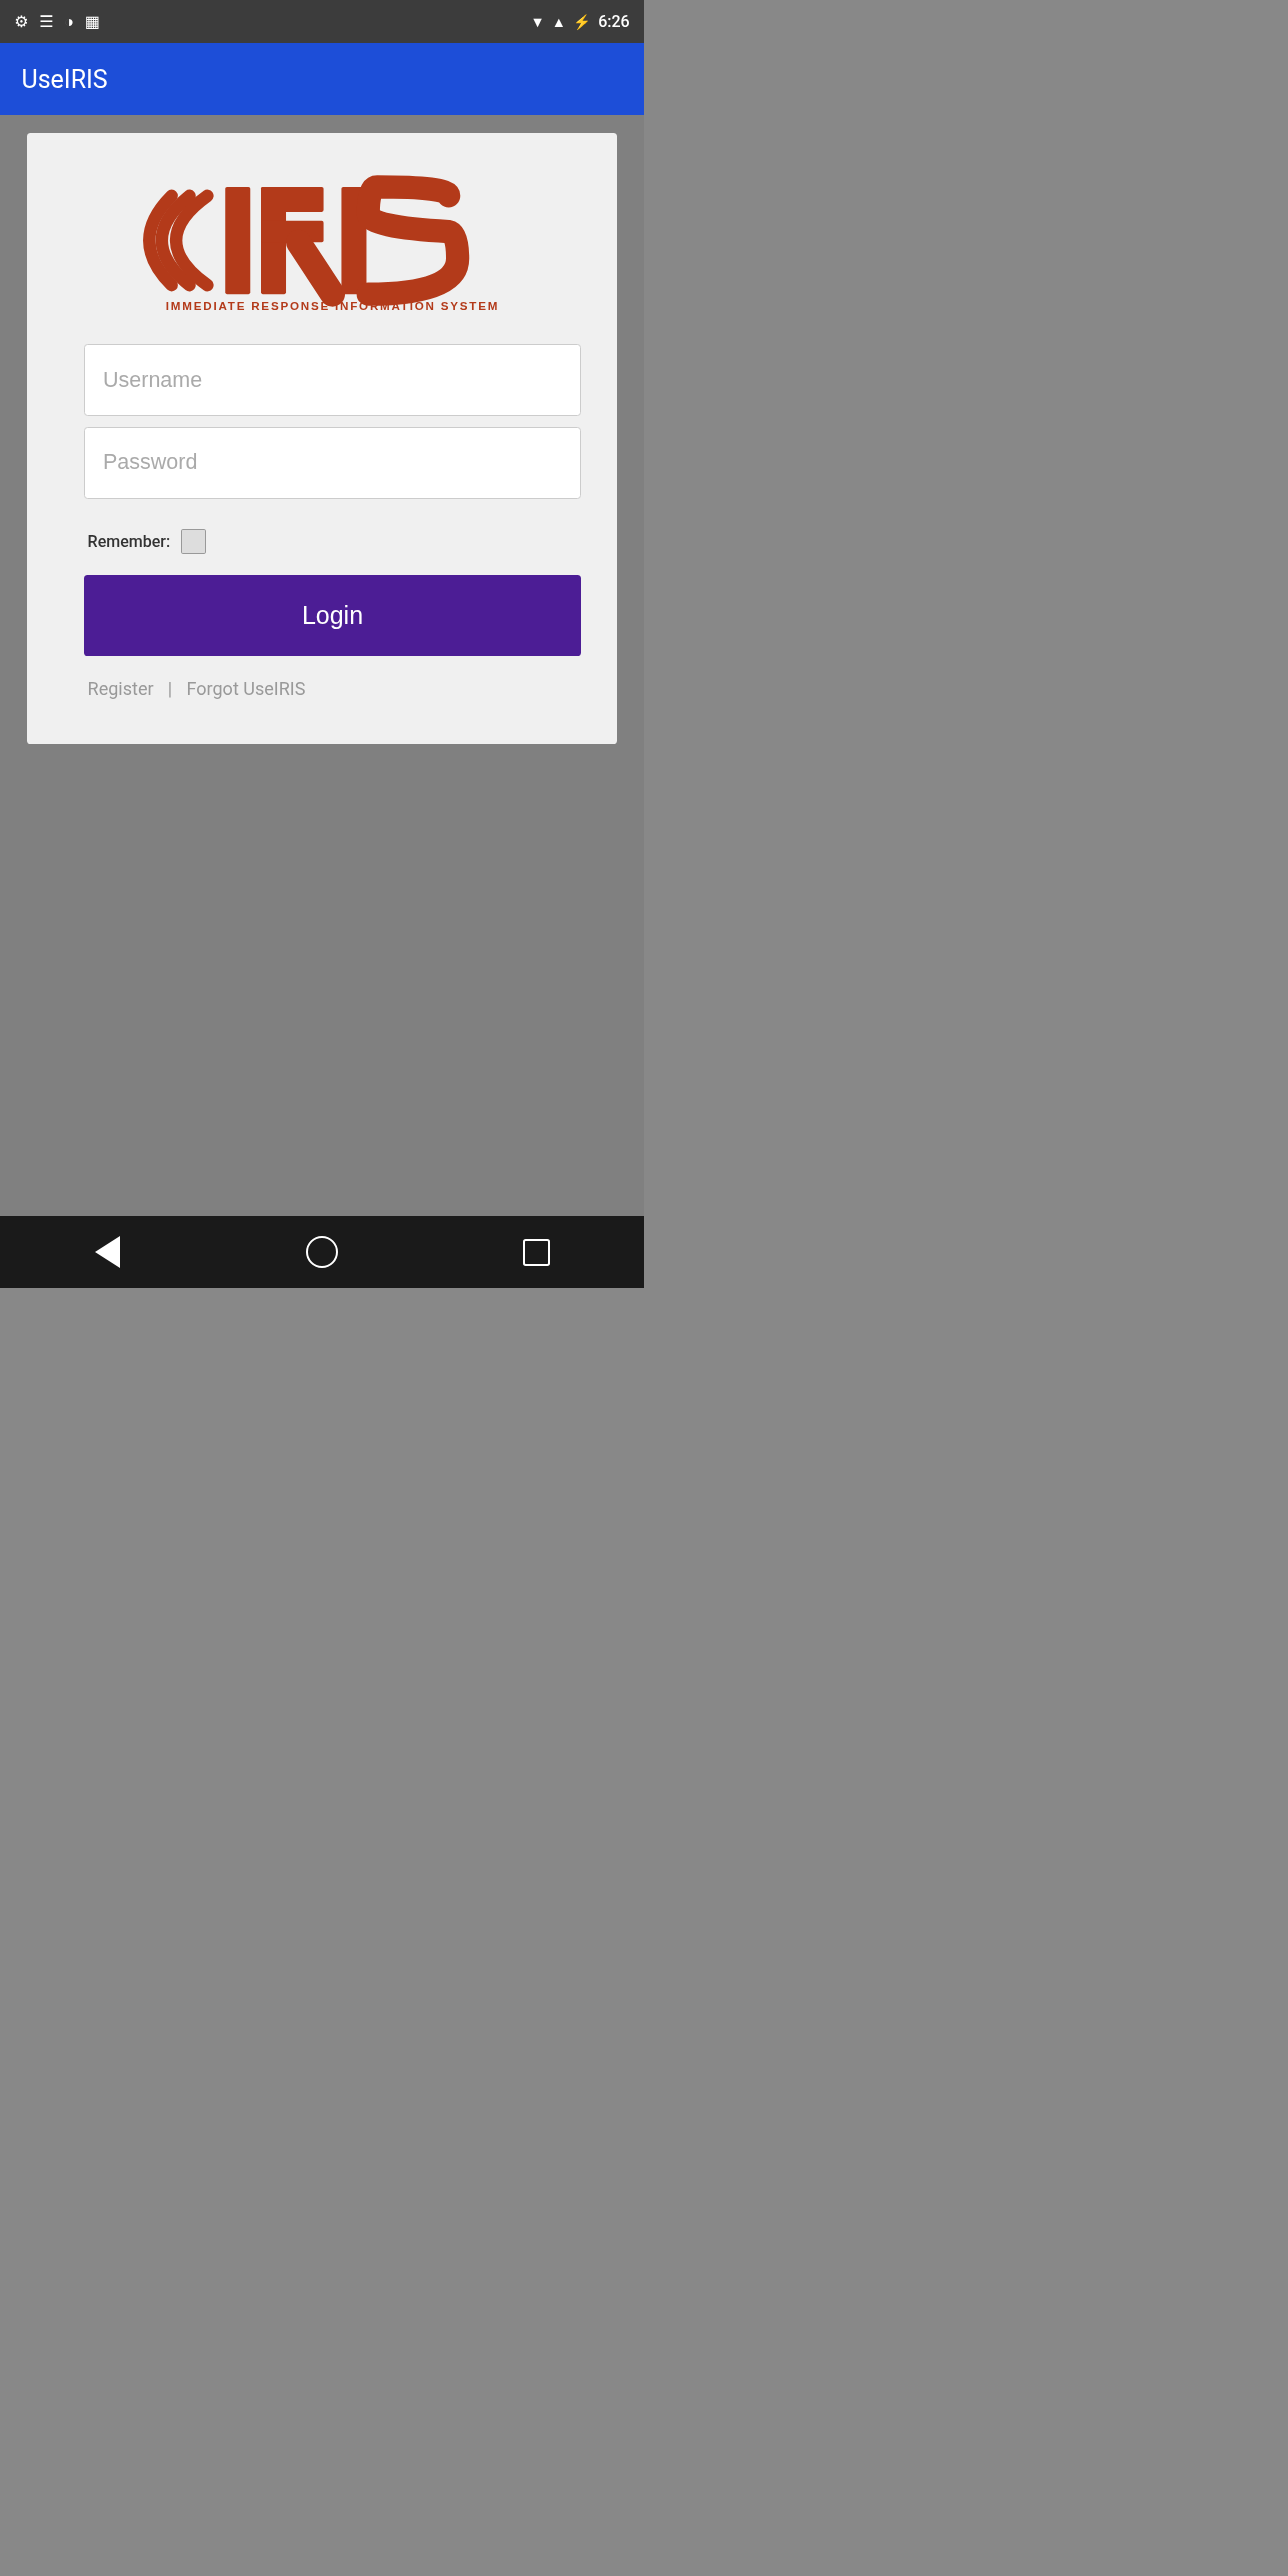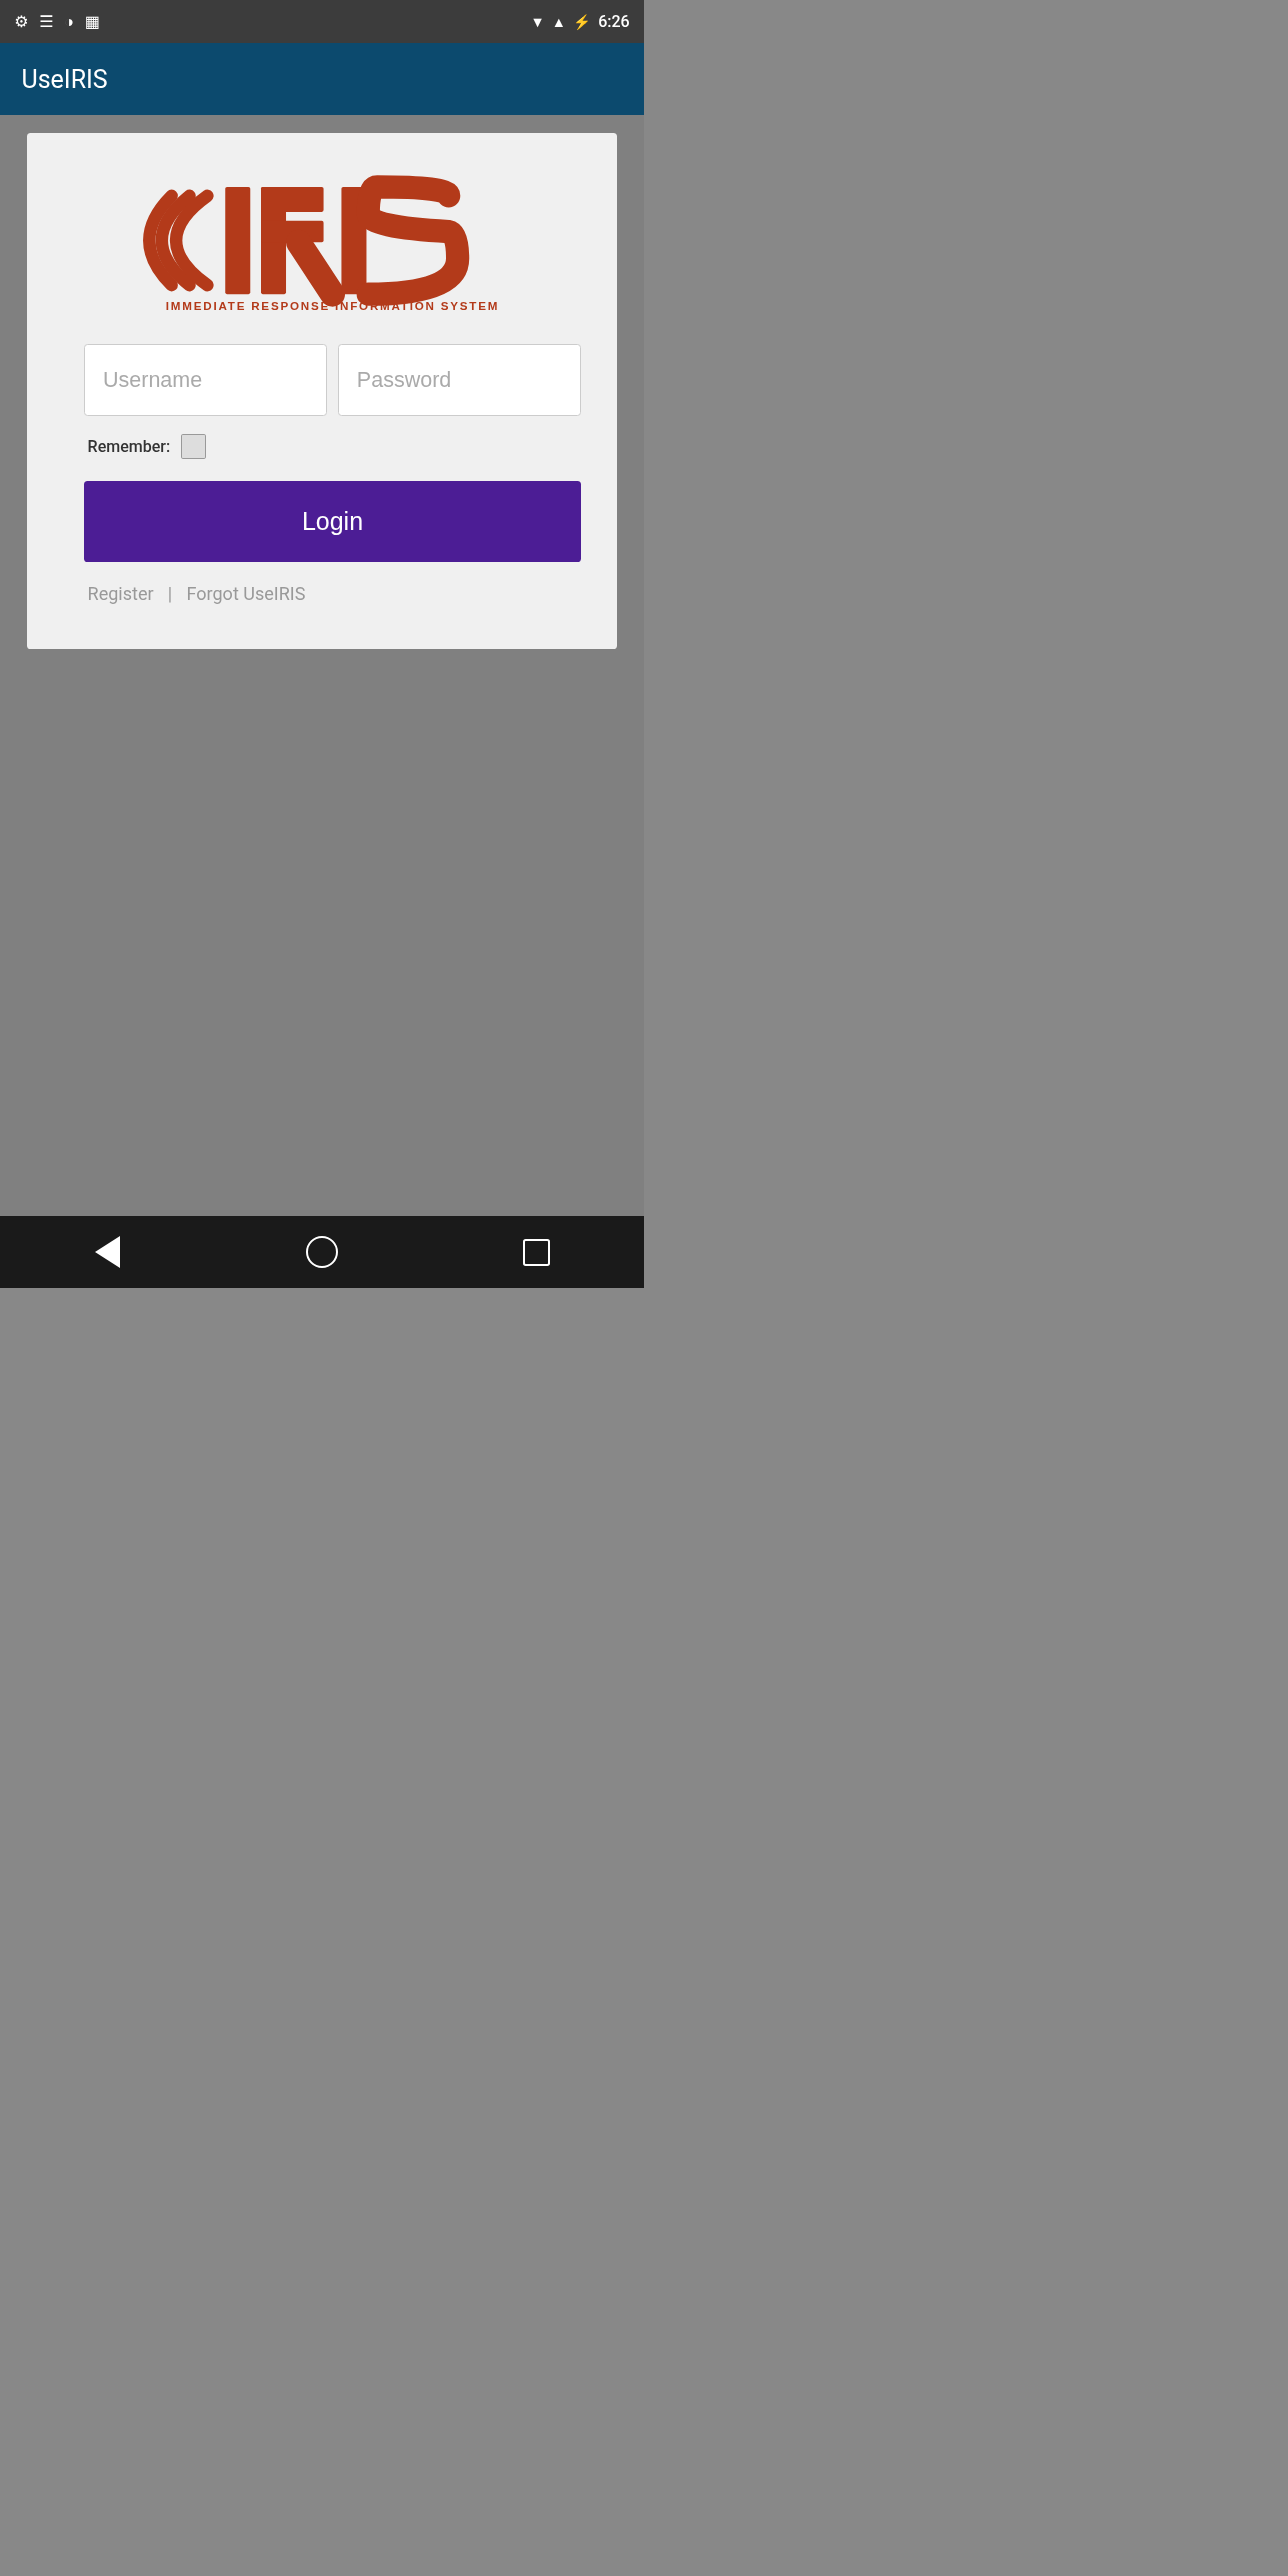--- a/index.html
+++ b/index.html
@@ -56,21 +56,21 @@
 
     .signal-icon {
       color: white;
       font-size: 14.3px;
     }
 
     
     .app-bar {
       width: 100%;
       height: 72px;
-      background-color: #0c4a6e;
+      background-color: #1d4ed8;
       display: flex;
       align-items: center;
       padding: 0 21.5px;
       position: relative;
       z-index: 10;
     }
 
     .app-title {
       color: white;
       font-size: 25px;
@@ -111,23 +111,23 @@
     
     .logo-svg-container {
       width: 465px;
       height: 143px;
     }
 
     
     .form-fields {
       width: 100%;
       display: flex;
-      flex-direction: row;
+      flex-direction: column;
       gap: 10.7px;
-      margin-bottom: 18px;
+      margin-bottom: 30px;
     }
 
     .text-input {
       width: 100%;
       height: 72px;
       border: 1.3px solid #cccccc;
       border-radius: 3.6px;
       background-color: white;
       padding: 0 18px;
       font-size: 21.5px;

